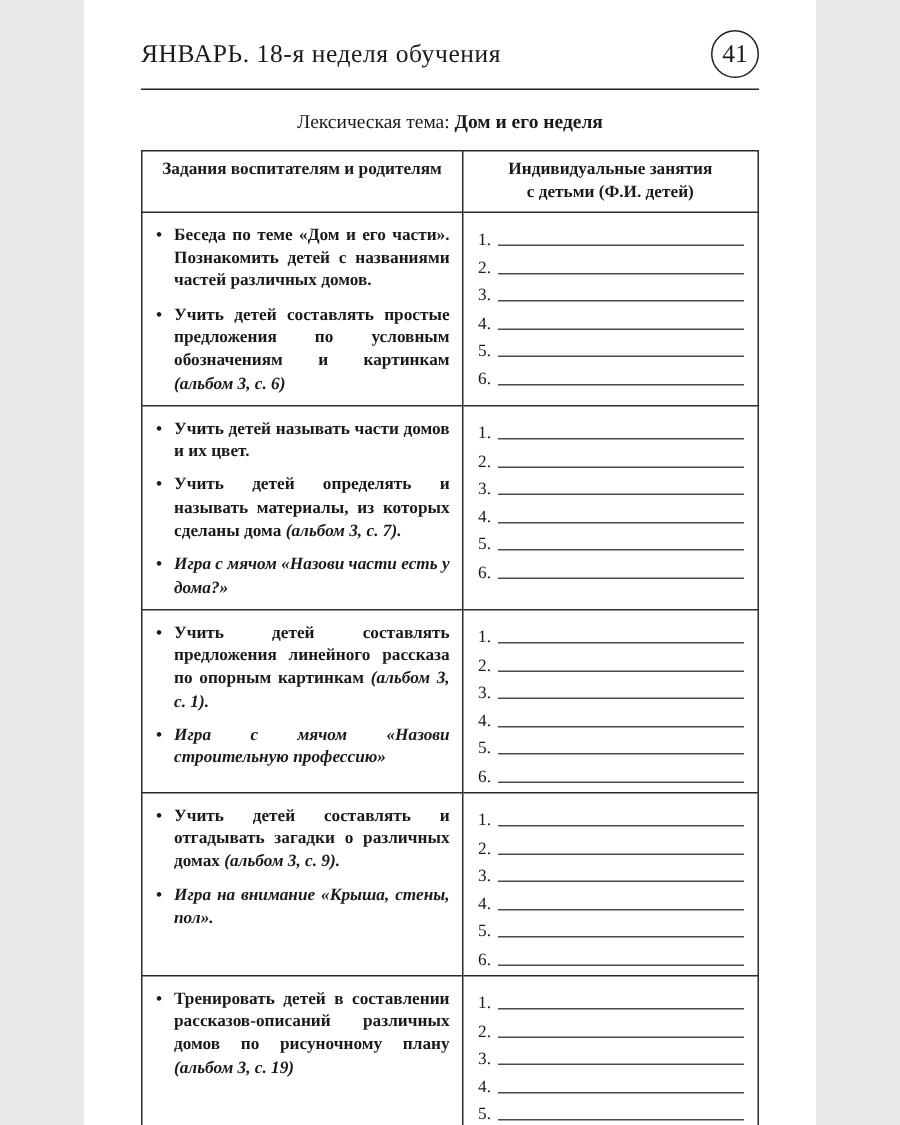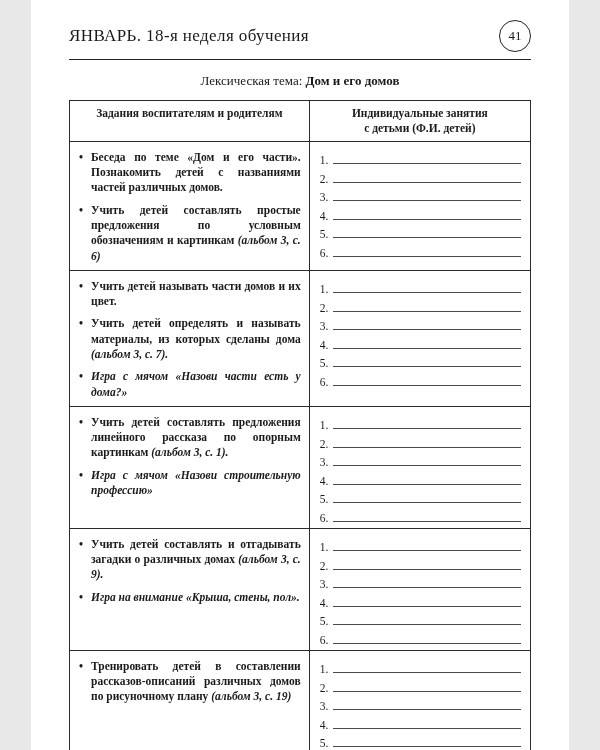--- a/index.html
+++ b/index.html
@@ -1,27 +1,27 @@
 <!DOCTYPE html>
 <html><head>
 <meta charset="utf-8">
 <style>
   html, body { margin: 0; padding: 0; background: #e8e8e8; }
   .page {
-    width: 538px; height: 750px; box-sizing: border-box;
+    width: 488px; height: 750px; box-sizing: border-box;
     margin: 0 auto; background: #ffffff; color: #1a1a1a;
     font-family: "Liberation Serif", "DejaVu Serif", serif;
     padding: 20px 38px 24px 38px;
   }
   .header { display: flex; justify-content: space-between; align-items: center; }
   .header-title { font-size: 17px; letter-spacing: 0.4px; }
   .page-badge {
     width: 30px; height: 30px; border: 1.4px solid #222; border-radius: 50%;
     display: flex; align-items: center; justify-content: center;
-    font-size: 13px; flex: 0 0 auto;
+    font-size: 17px; flex: 0 0 auto;
   }
   .header-rule { border: none; border-top: 1.4px solid #222; margin: 7px 0 0 0; }
   .subtitle { text-align: center; font-size: 13px; margin: 13px 0 11px 0; }
   .subtitle-theme { font-weight: bold; }
 
   table.tasks-table { border-collapse: collapse; width: 100%; table-layout: fixed; }
   .tasks-table th, .tasks-table td { border: 1px solid #2b2b2b; vertical-align: top; }
   .tasks-table th { font-size: 11.5px; font-weight: bold; padding: 5px 2px; text-align: center; line-height: 1.3; }
   col.c1 { width: 52%; }
   col.c2 { width: 48%; }
@@ -47,21 +47,21 @@
 
 <div class="page">
 
   <div class="header">
     <div class="header-title">ЯНВАРЬ. 18-я неделя обучения</div>
     <div class="page-badge">41</div>
   </div>
   <hr class="header-rule">
 
   <div class="subtitle">
-    <span>Лексическая тема: </span><span class="subtitle-theme">Дом и его домов</span>
+    <span>Лексическая тема: </span><span class="subtitle-theme">Дом и его неделя</span>
   </div>
 
   <table class="tasks-table">
     <colgroup>
         <col class="c1">
         <col class="c2">
       </colgroup>
     <thead>
       <tr>
         <th>Задания воспитателям и родителям</th>

